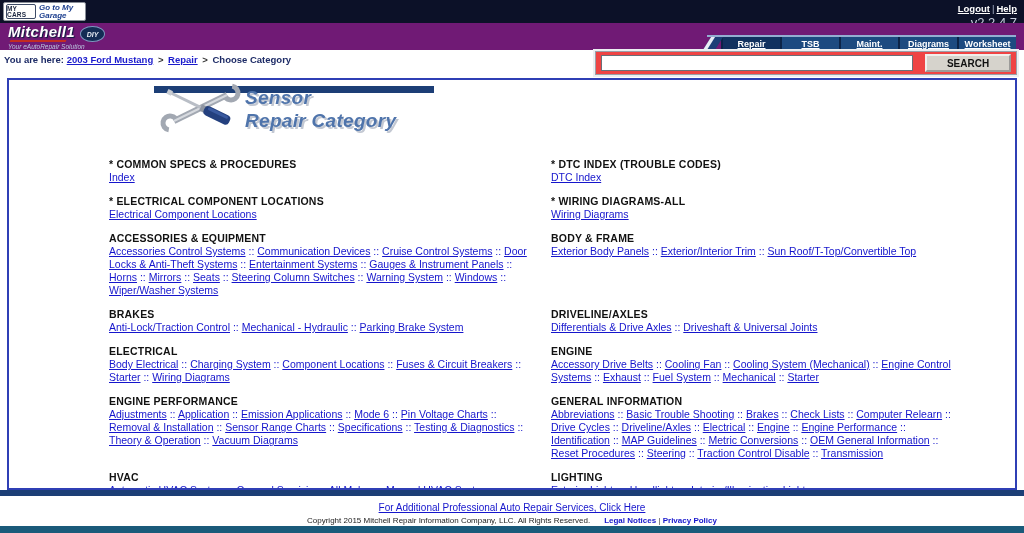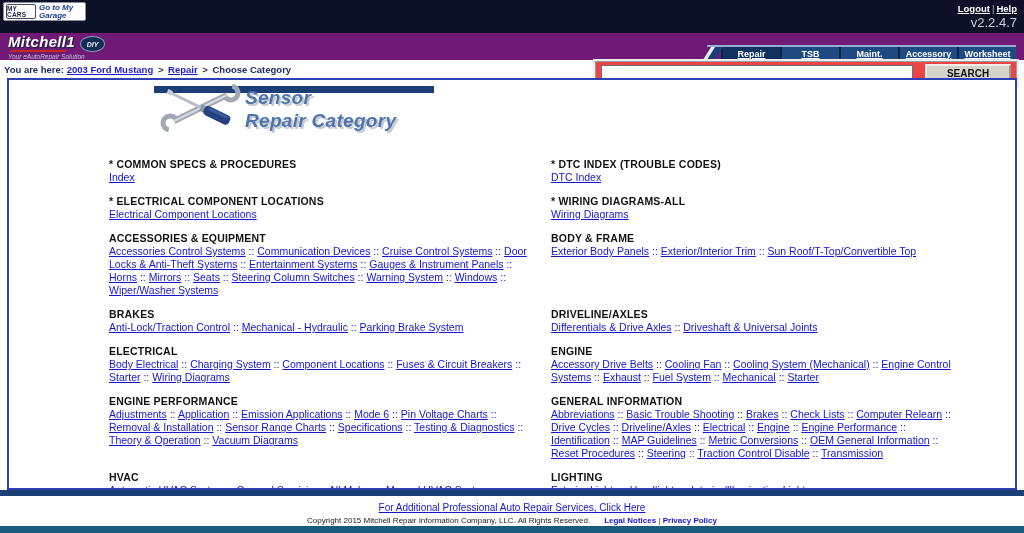--- a/index.html
+++ b/index.html
@@ -6,21 +6,21 @@
   html, body { width: 1024px; height: 533px; }
   body {
     font-family: "Liberation Sans", sans-serif;
     background: #ffffff;
     position: relative;
     overflow: hidden;
   }
   a { cursor: pointer; }
 
   
-  .topbar { height: 33px; background: #0c1128; position: relative; padding-left: 16px; }
+  .topbar { height: 23px; background: #0c1128; position: relative; padding-left: 16px; }
   .garage-btn {
     position: absolute; left: 3px; top: 2px; height: 19px;
     background: #fff; border: 1px solid #8a8f99; border-radius: 2px;
     display: flex; align-items: center; padding: 0 4px 0 2px; gap: 3px; cursor: pointer;
   }
   .plate {
     width: 30px; height: 15px; border: 1px solid #3c4a66; border-radius: 2px;
     background: #fdfdfd; display: flex; flex-direction: column; align-items: center; justify-content: center;
   }
   .plate-band { width: 24px; height: 2px; background: #9aa6bb; margin-bottom: 1px; }
@@ -132,21 +132,21 @@
     <div class="logo-text">Mitchell1</div>
     <div class="logo-underline"></div>
     <div class="tagline">Your eAutoRepair Solution</div>
   </div>
   <div class="diy-badge">DIY</div>
   <div class="tabs-wrap">
     <div class="tab-slash"></div>
     <div class="tab active">Repair</div>
     <div class="tab">TSB</div>
     <div class="tab">Maint.</div>
-    <div class="tab">Accessory</div>
+    <div class="tab">Diagrams</div>
     <div class="tab">Worksheet</div>
   </div>
 </div>
 
 <div class="crumb-band">
   <div class="breadcrumb">
     <span>You are here:</span>
     <a>2003 Ford Mustang</a>
     <span class="crumb-sep">&gt;</span>
     <a>Repair</a>

